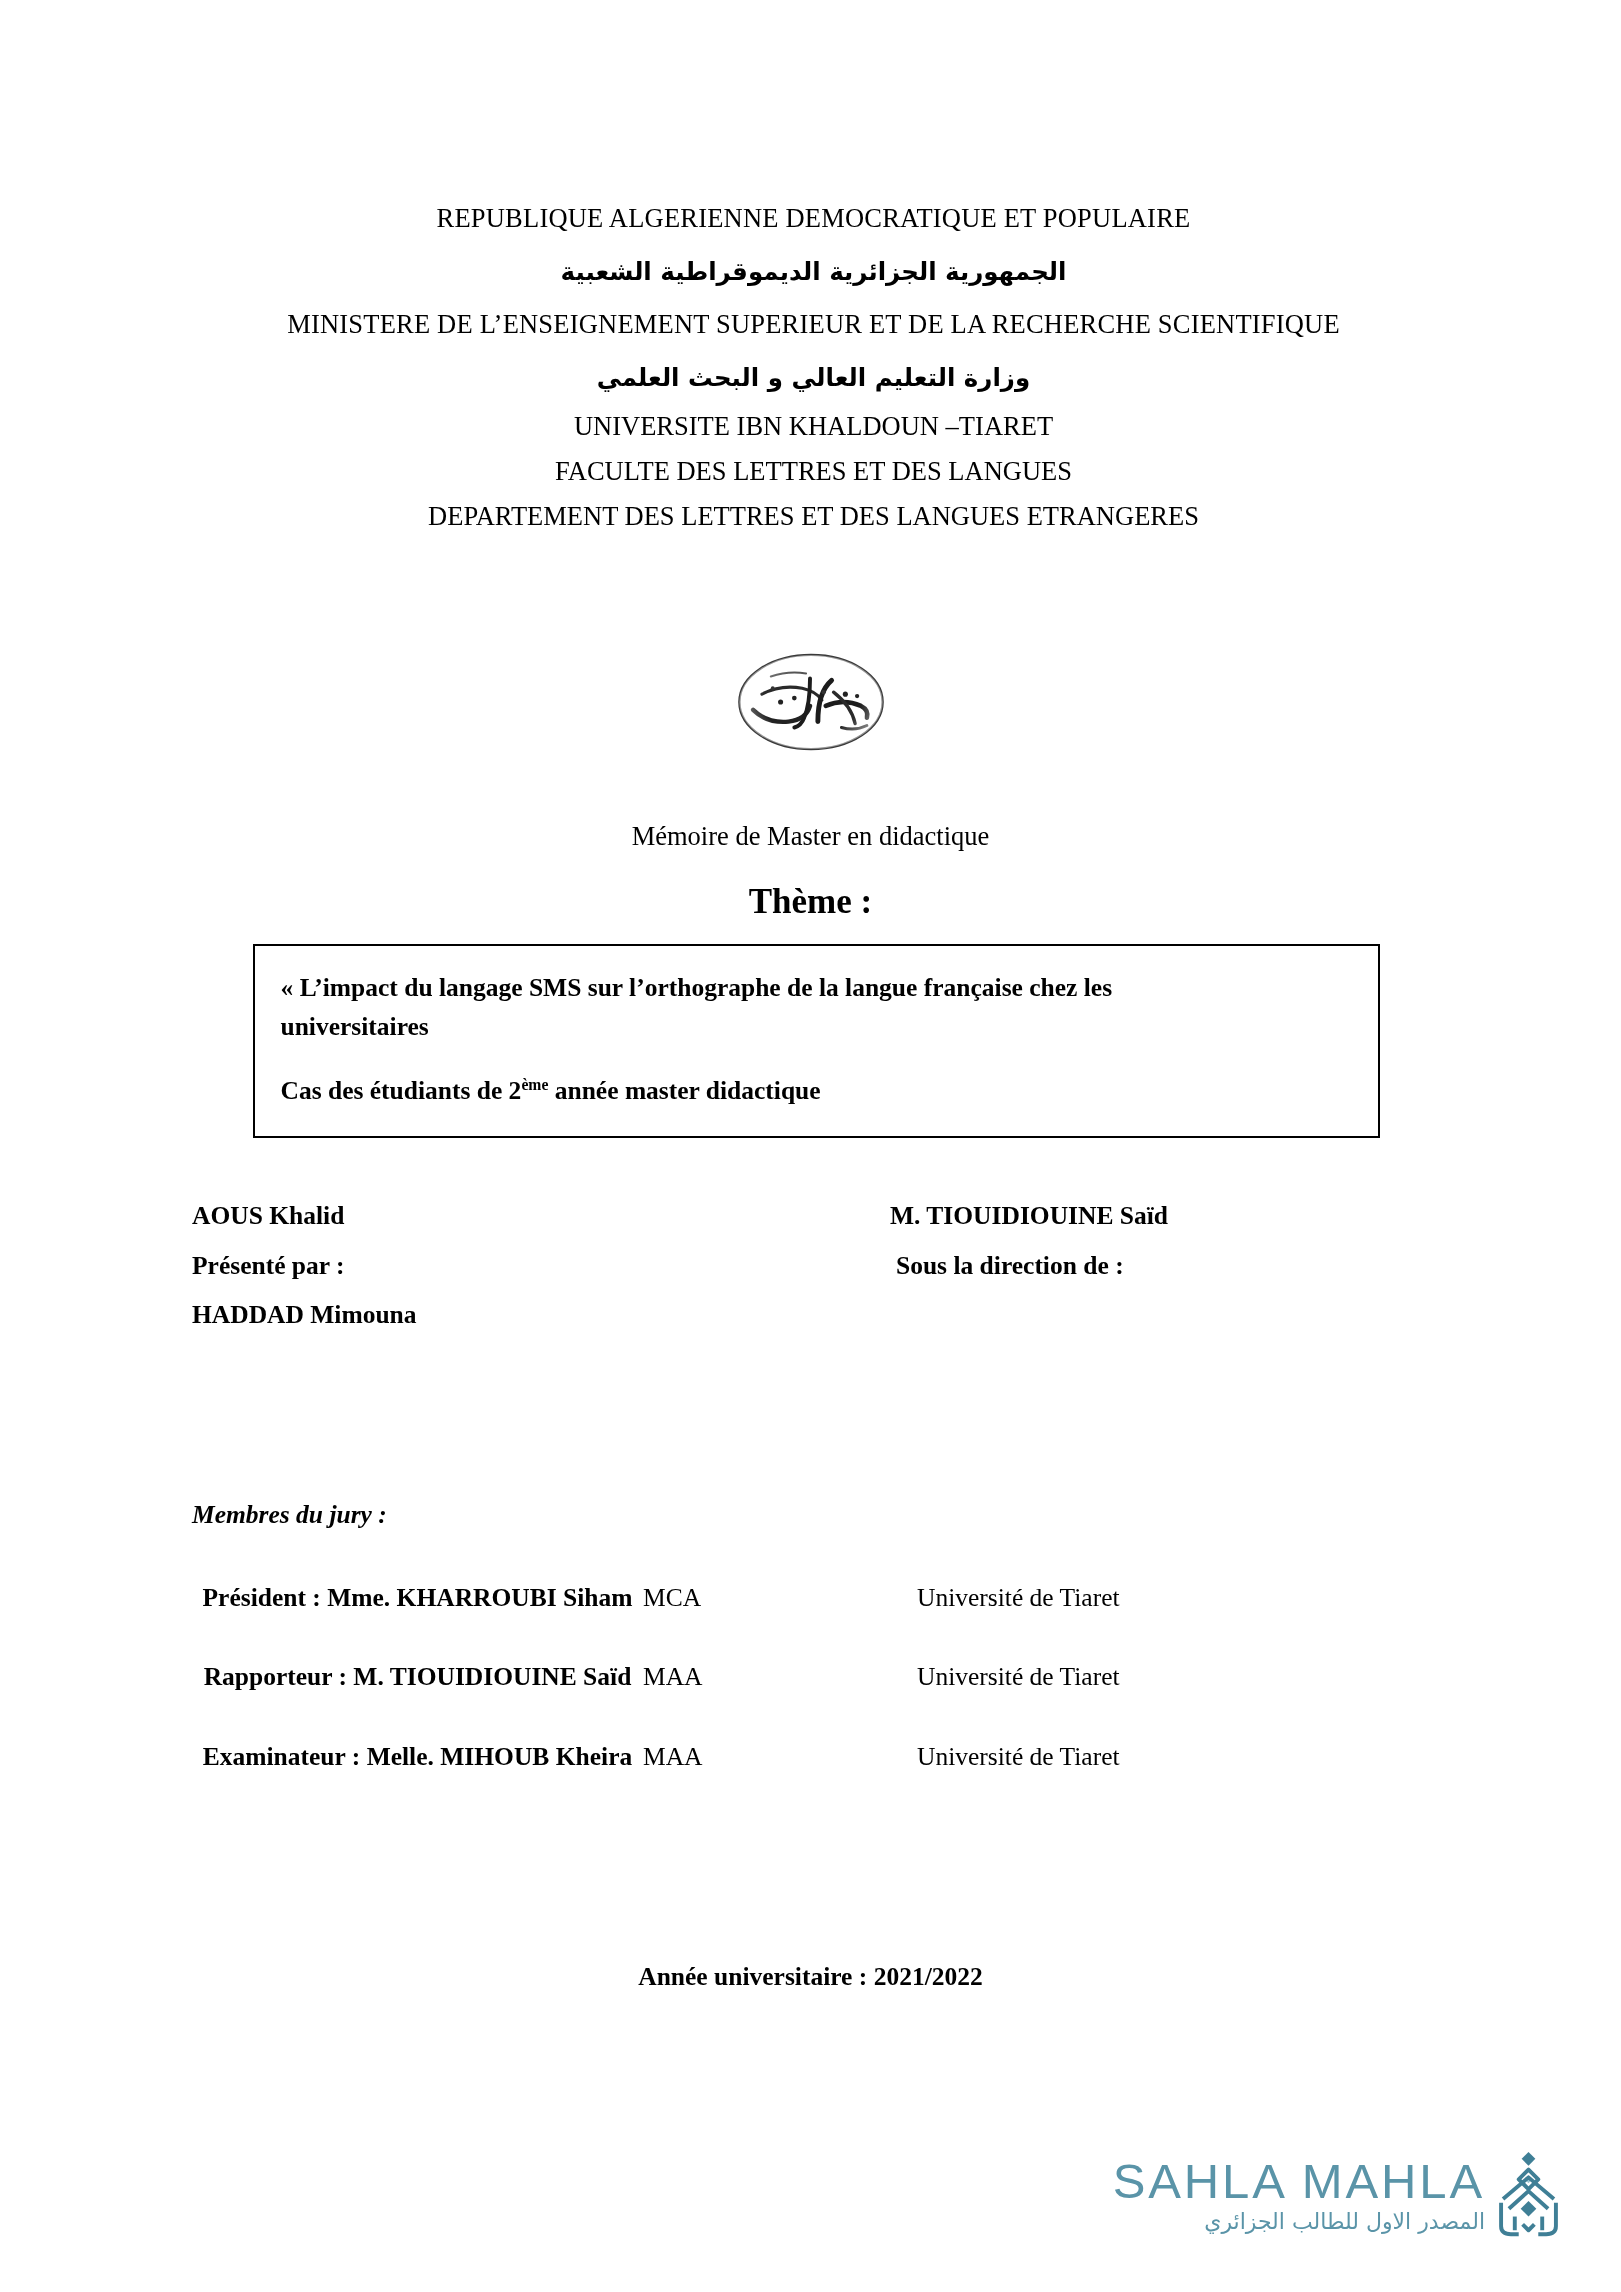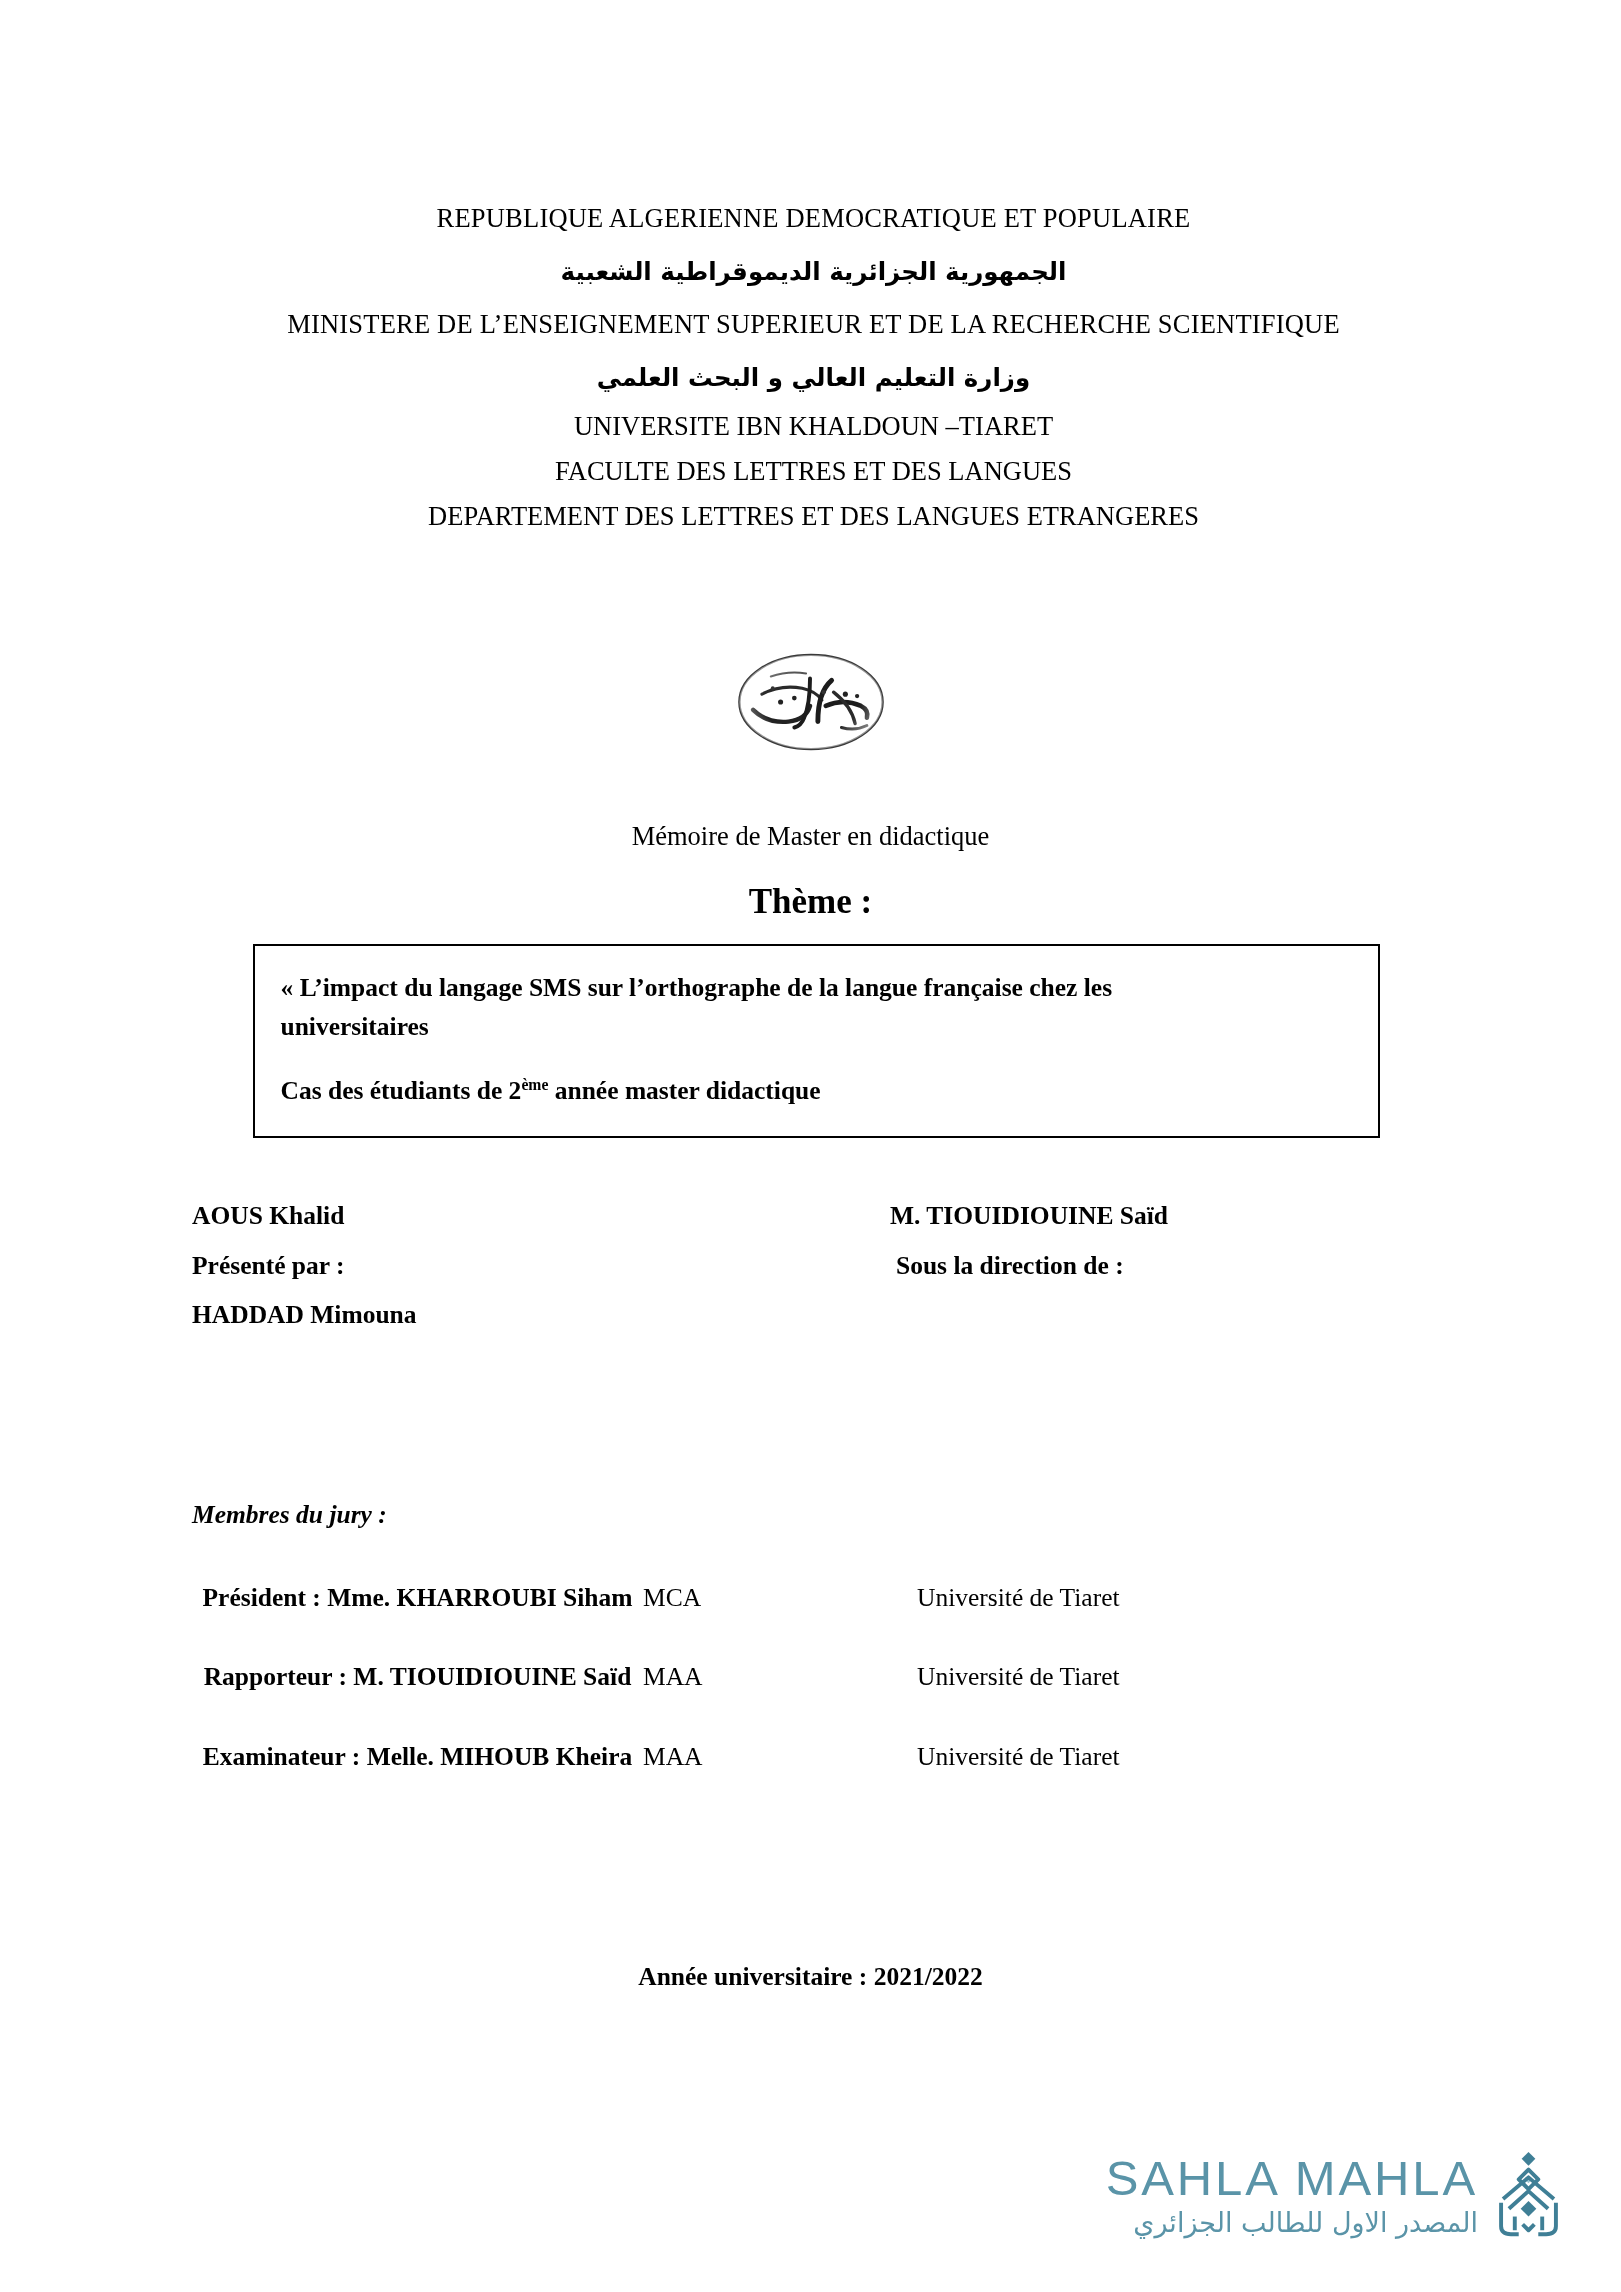--- a/index.html
+++ b/index.html
@@ -186,35 +186,35 @@
     font-weight: bold;
   }
 
   
   .watermark {
     position: absolute;
     right: 57px;
     bottom: 51px;
     display: flex;
     align-items: center;
-    gap: 15px;
+    gap: 8px;
   }
   .wm-text {
     text-align: right;
     line-height: 1;
   }
   .wm-latin {
     font-size: 49px;
     letter-spacing: 2.9px;
     color: #5a94a8;
     font-family: "Liberation Sans", "DejaVu Sans", sans-serif;
     font-weight: 400;
   }
   .wm-ar {
-    font-size: 27px;
+    font-size: 22px;
     color: #5a94a8;
     font-family: "DejaVu Sans", "Liberation Sans", sans-serif;
     direction: rtl;
     margin-top: 5.9px;
   }
   .wm-mark { width: 71px; height: 94px; }
 </style>
 </head>
 <body>
 

